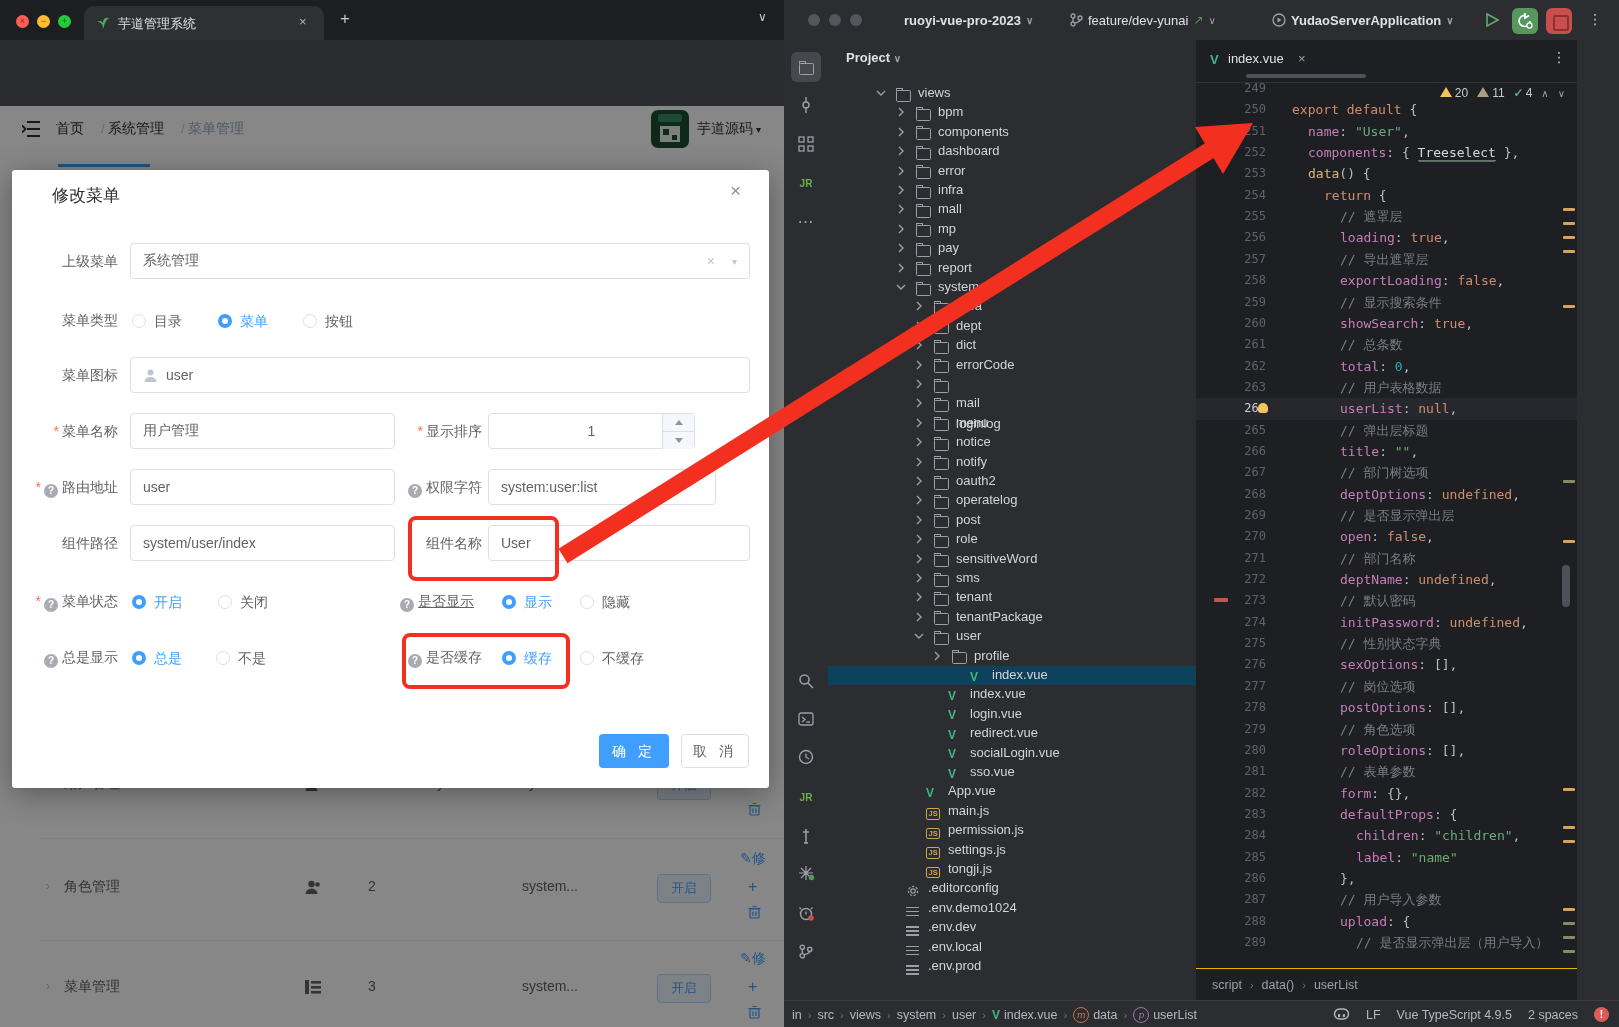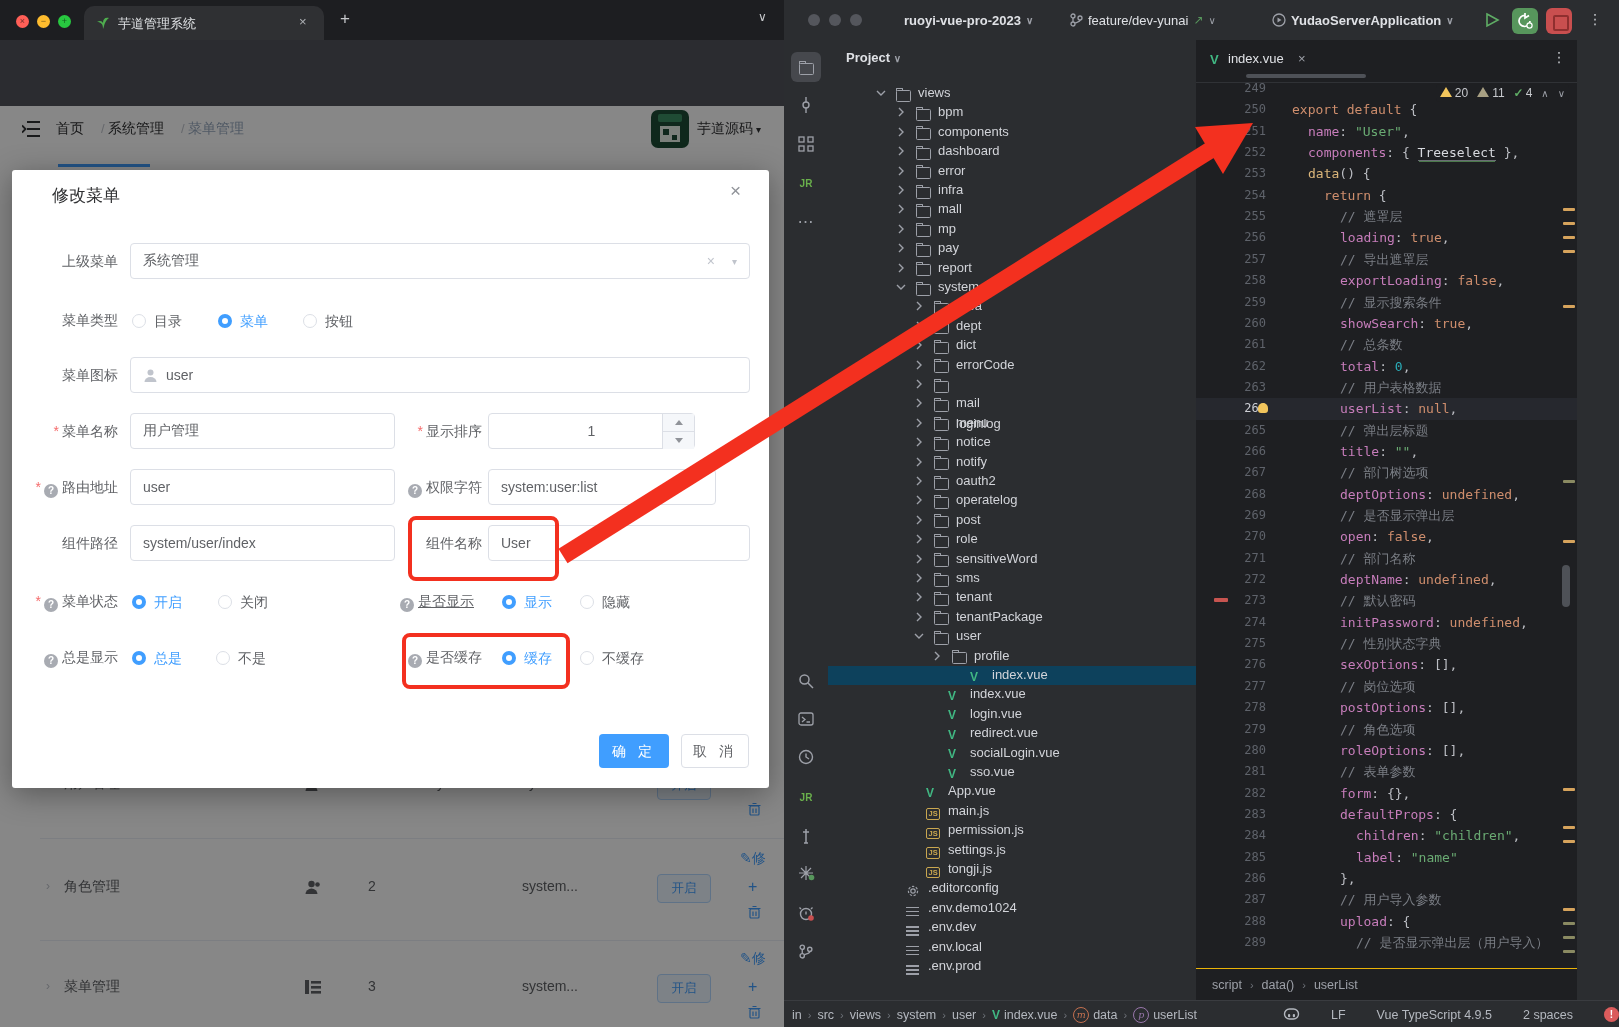--- a/index.html
+++ b/index.html
@@ -93,21 +93,21 @@
   .warntri{width:0;height:0;border-left:6px solid transparent;border-right:6px solid transparent;border-bottom:10px solid #f2c55c;display:inline-block;margin-right:3px;}
   .warntri.weak{border-bottom-color:#a8a083;}
   .okcheck{color:#5fad65;font-weight:bold;margin-right:2px;}
   .mark{position:absolute;left:367px;width:12px;height:3px;background:#d6a35c;border-radius:1px;z-index:5;}
   .mark.olive{background:#8a8a62;}
   #vthumb{position:absolute;left:366px;top:525px;width:8px;height:42px;background:#4e5157;border-radius:4px;z-index:5;}
   #hpill{position:absolute;left:50px;top:34px;width:120px;height:4px;background:#4e5157;border-radius:2px;}
   #editcrumb{position:absolute;left:0;top:928px;width:381px;height:32px;background:#1e1f22;border-top:1px solid #eab308;display:flex;align-items:center;gap:8px;padding-left:16px;box-sizing:border-box;font-size:12.5px;color:#9da0a8;}
   #statusbar{position:absolute;left:784px;top:1000px;width:835px;height:27px;background:#2b2d30;border-top:1px solid #3a3c40;font-size:12.5px;color:#b4b8bf;display:flex;align-items:center;}
   #sbleft{display:flex;align-items:center;gap:6px;padding-left:8px;white-space:nowrap;overflow:hidden;flex:1;}
-  #sbright{display:flex;align-items:center;gap:31px;white-space:nowrap;}
+  #sbright{display:flex;align-items:center;gap:16px;padding-right:10px;white-space:nowrap;}
   .sbsep{color:#6f737a;font-size:11px;}
   .cir{display:inline-flex;width:14px;height:14px;border-radius:50%;align-items:center;justify-content:center;font-size:9.5px;font-family:"DejaVu Serif",serif;font-style:italic;}
   .cir.m{border:1px solid #c4704f;color:#c4704f;}
   .cir.p{border:1px solid #9876aa;color:#9876aa;}
   .errdot{width:15px;height:15px;border-radius:50%;background:#db5c5c;color:#fff;font-size:10px;font-weight:bold;display:inline-flex;align-items:center;justify-content:center;}
   svg{display:block;}
 </style>
 </head>
 <body>
 

